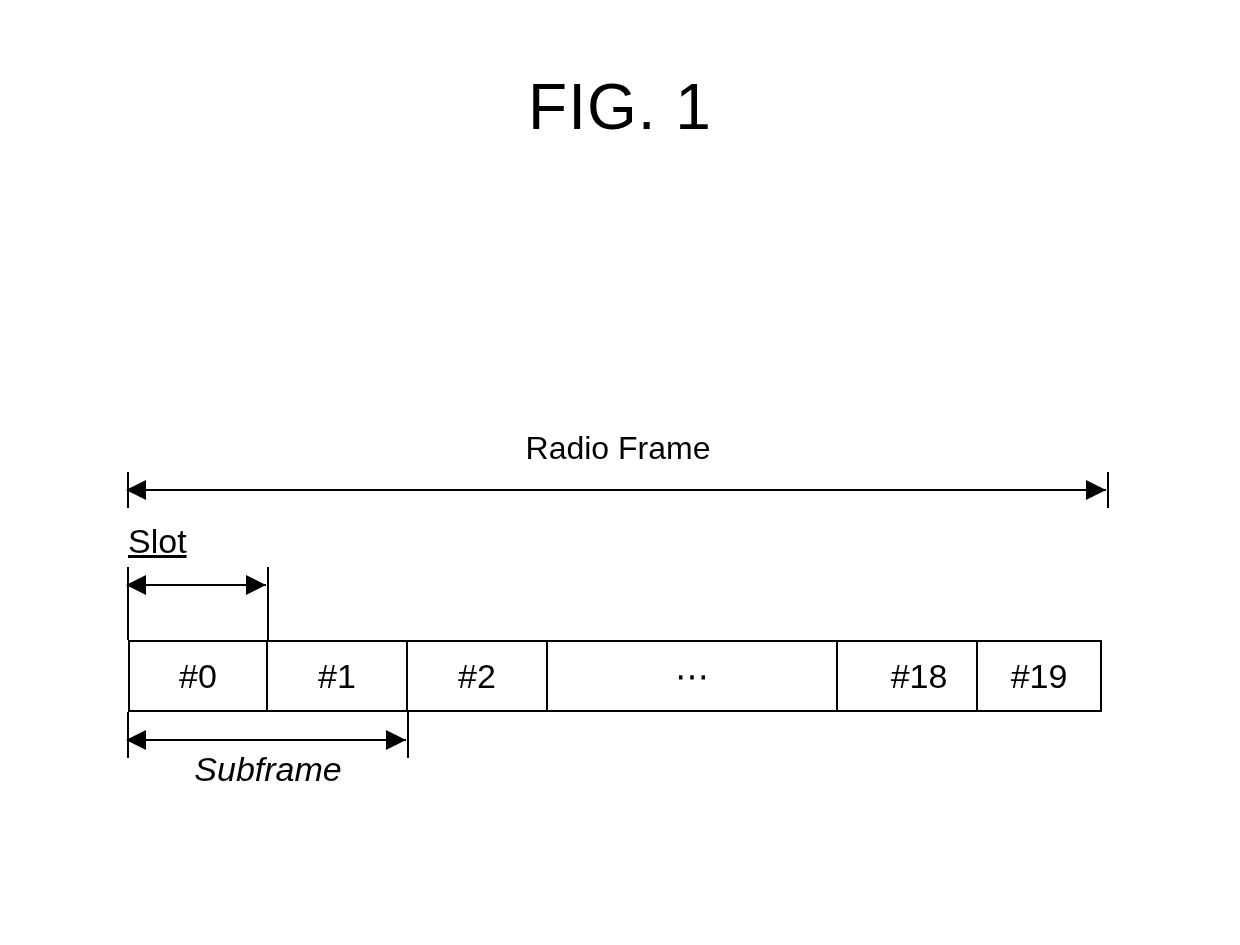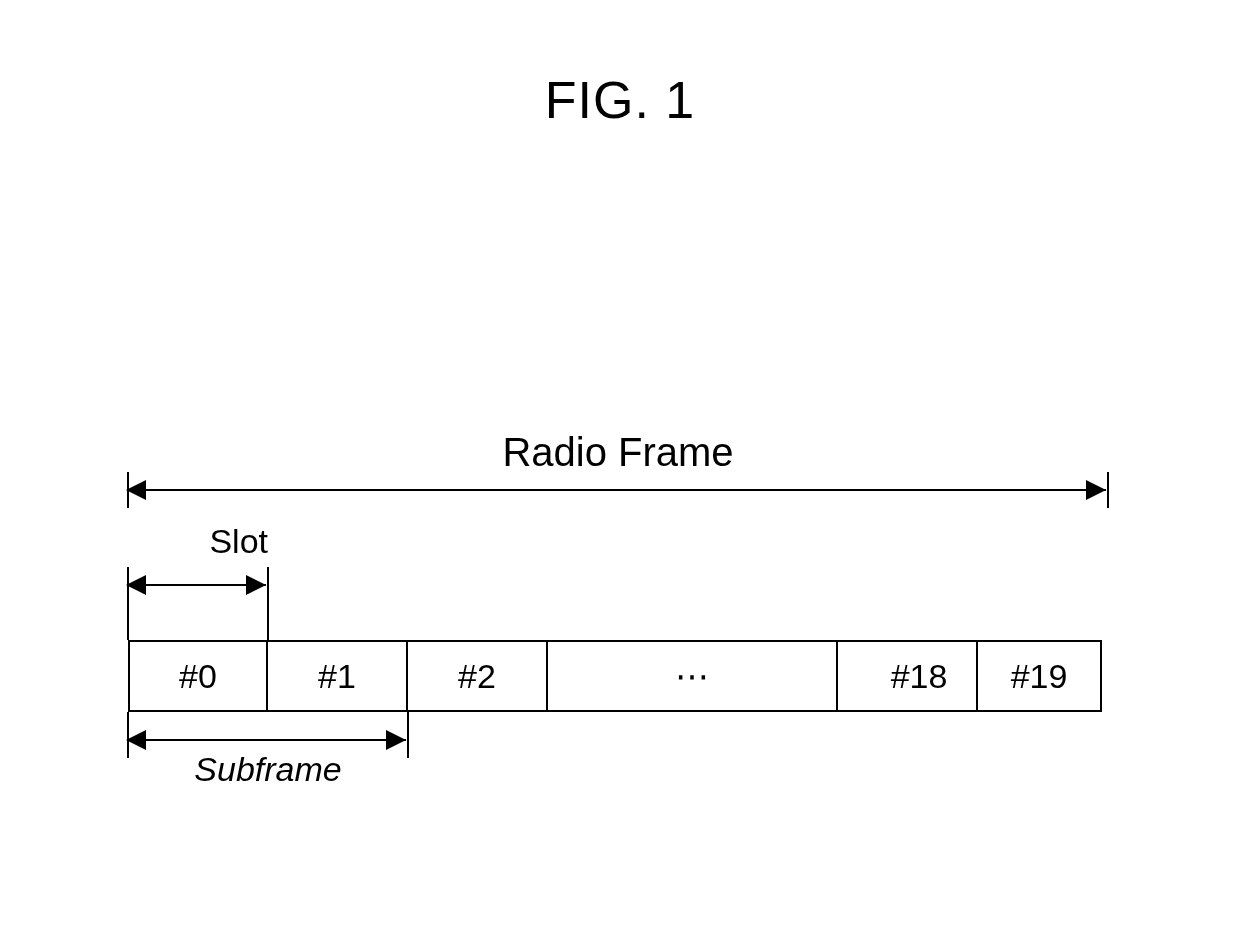--- a/index.html
+++ b/index.html
@@ -10,43 +10,44 @@
     background: #fff;
     font-family: "Segoe UI", "Malgun Gothic", Arial, sans-serif;
     color: #000;
   }
   .title {
     position: absolute;
     left: 0;
     width: 1240px;
     text-align: center;
     top: 70px;
-    font-size: 52px;
+    font-size: 64px;
     font-weight: 400;
     letter-spacing: 1px;
   }
   .diagram-wrap {
     position: absolute;
     left: 128px;
     top: 430px;
     width: 984px; 
   }
   .radio-frame-label {
     position: absolute;
     top: 0;
     left: 0;
     width: 100%;
     text-align: center;
-    font-size: 40px;
+    font-size: 32px;
   }
   .slot-label {
     position: absolute;
     top: 92px;
     font-size: 34px;
-    text-align: right;
+    text-align: left;
+    text-decoration: underline;
   }
   .subframe-label {
     position: absolute;
     top: 320px;
     font-size: 34px;
     text-align: center;
   }
   .slots-row {
     position: absolute;
     top: 210px;

